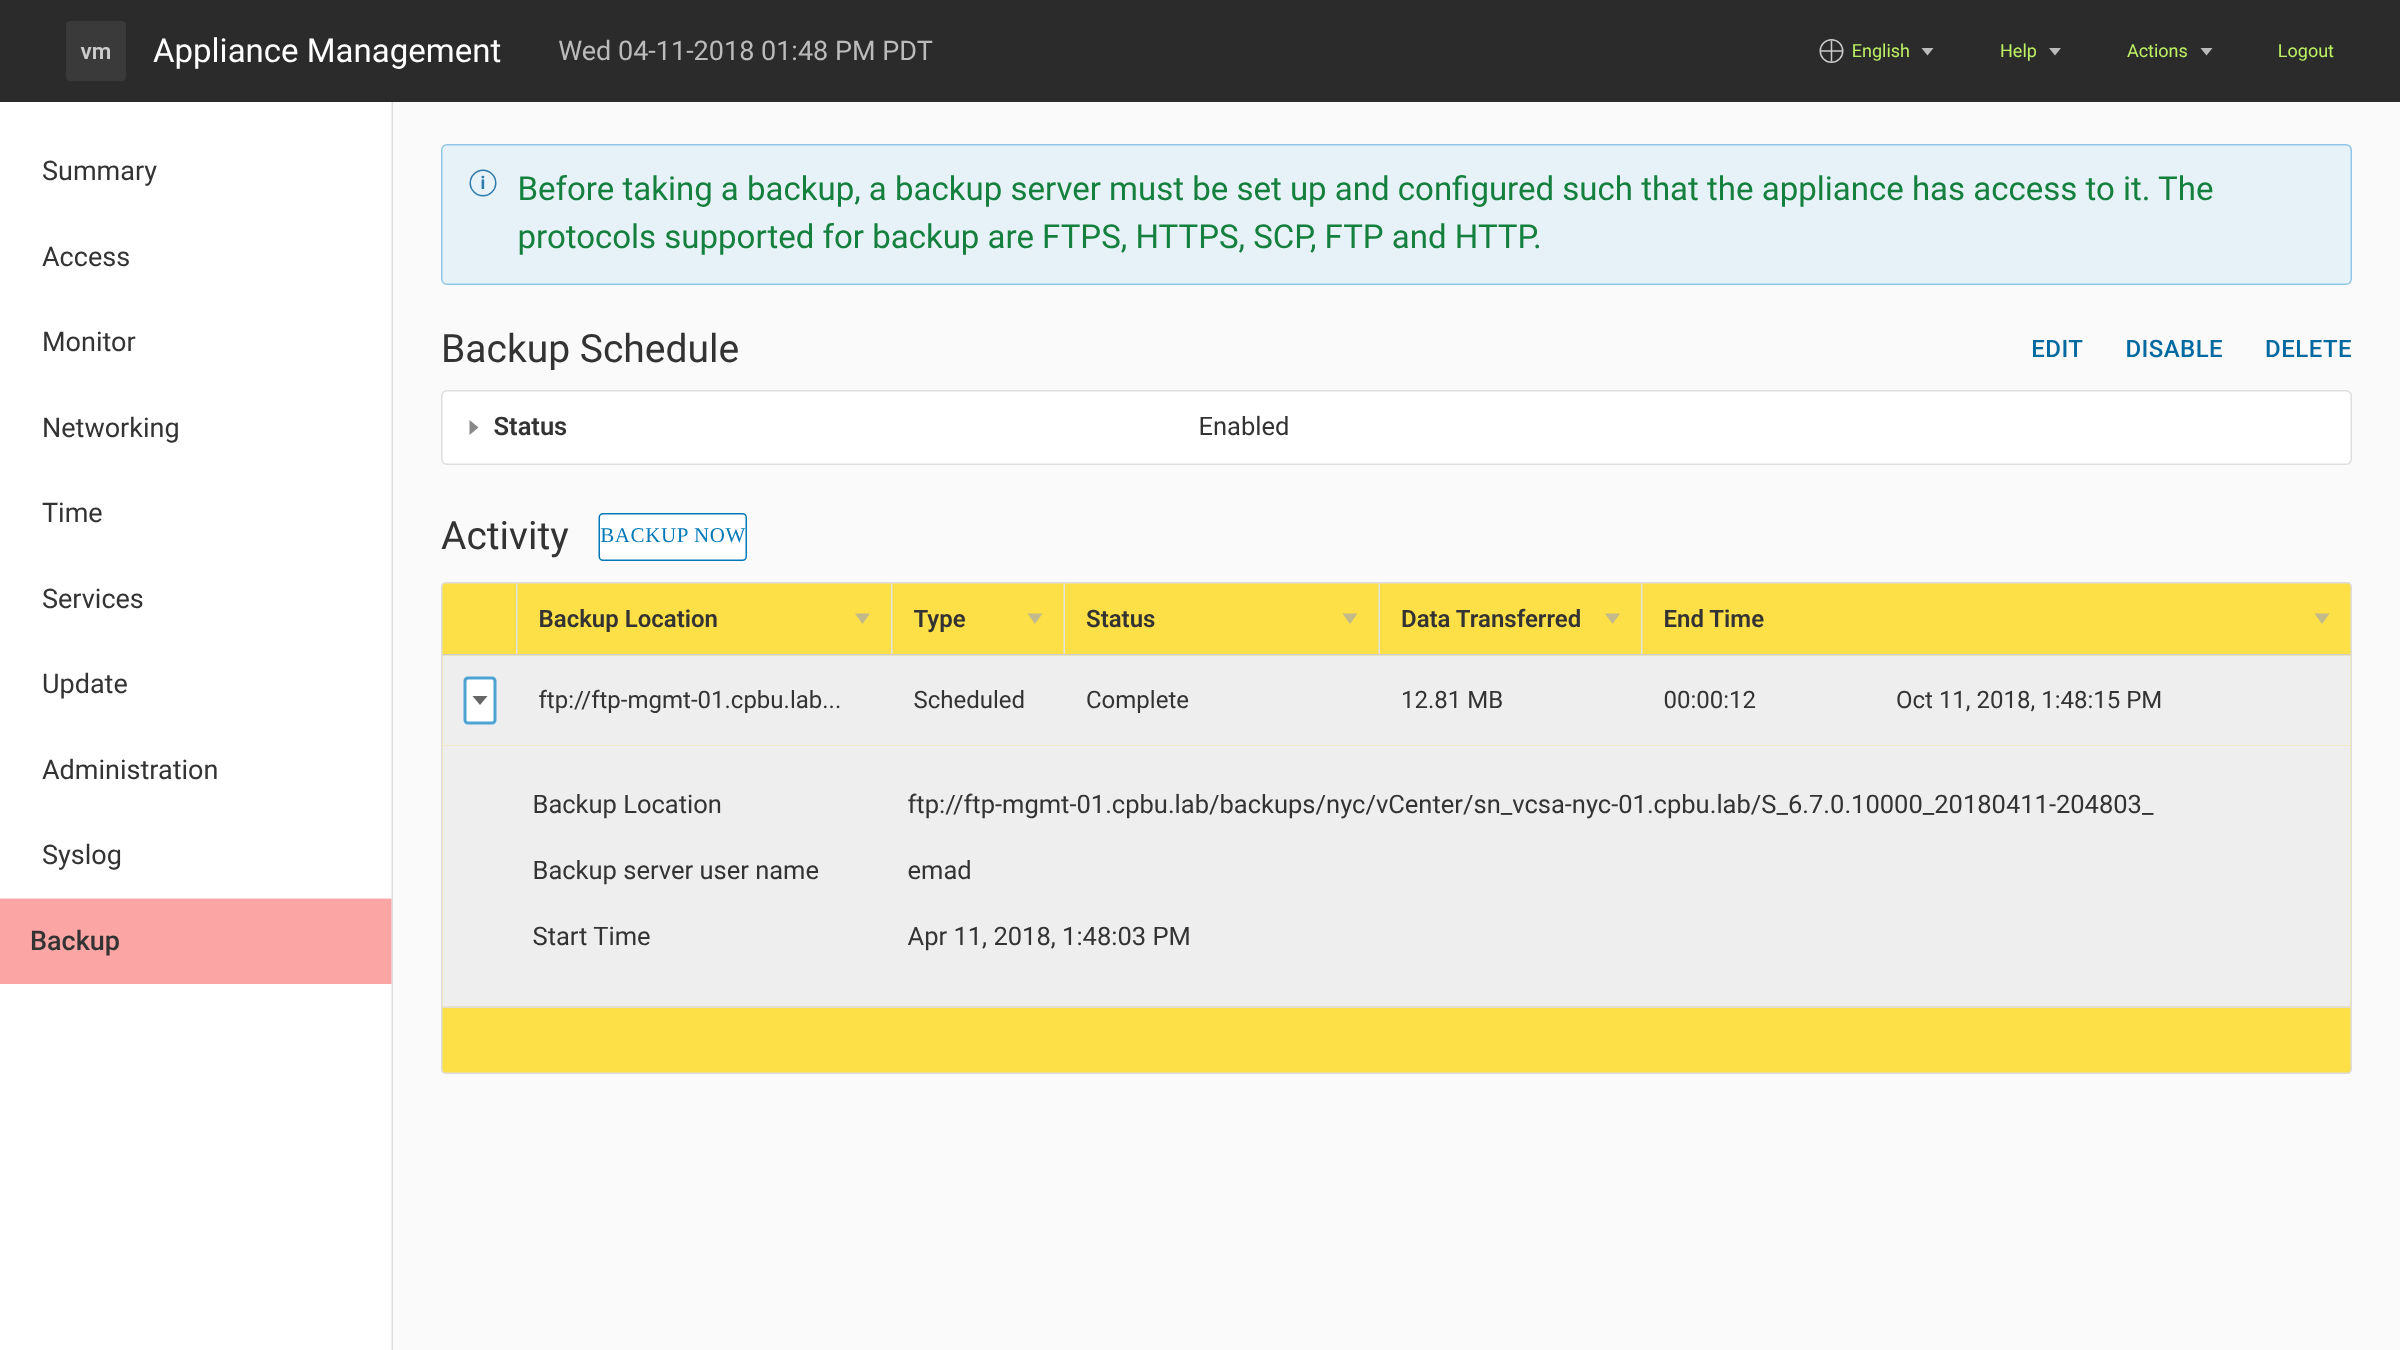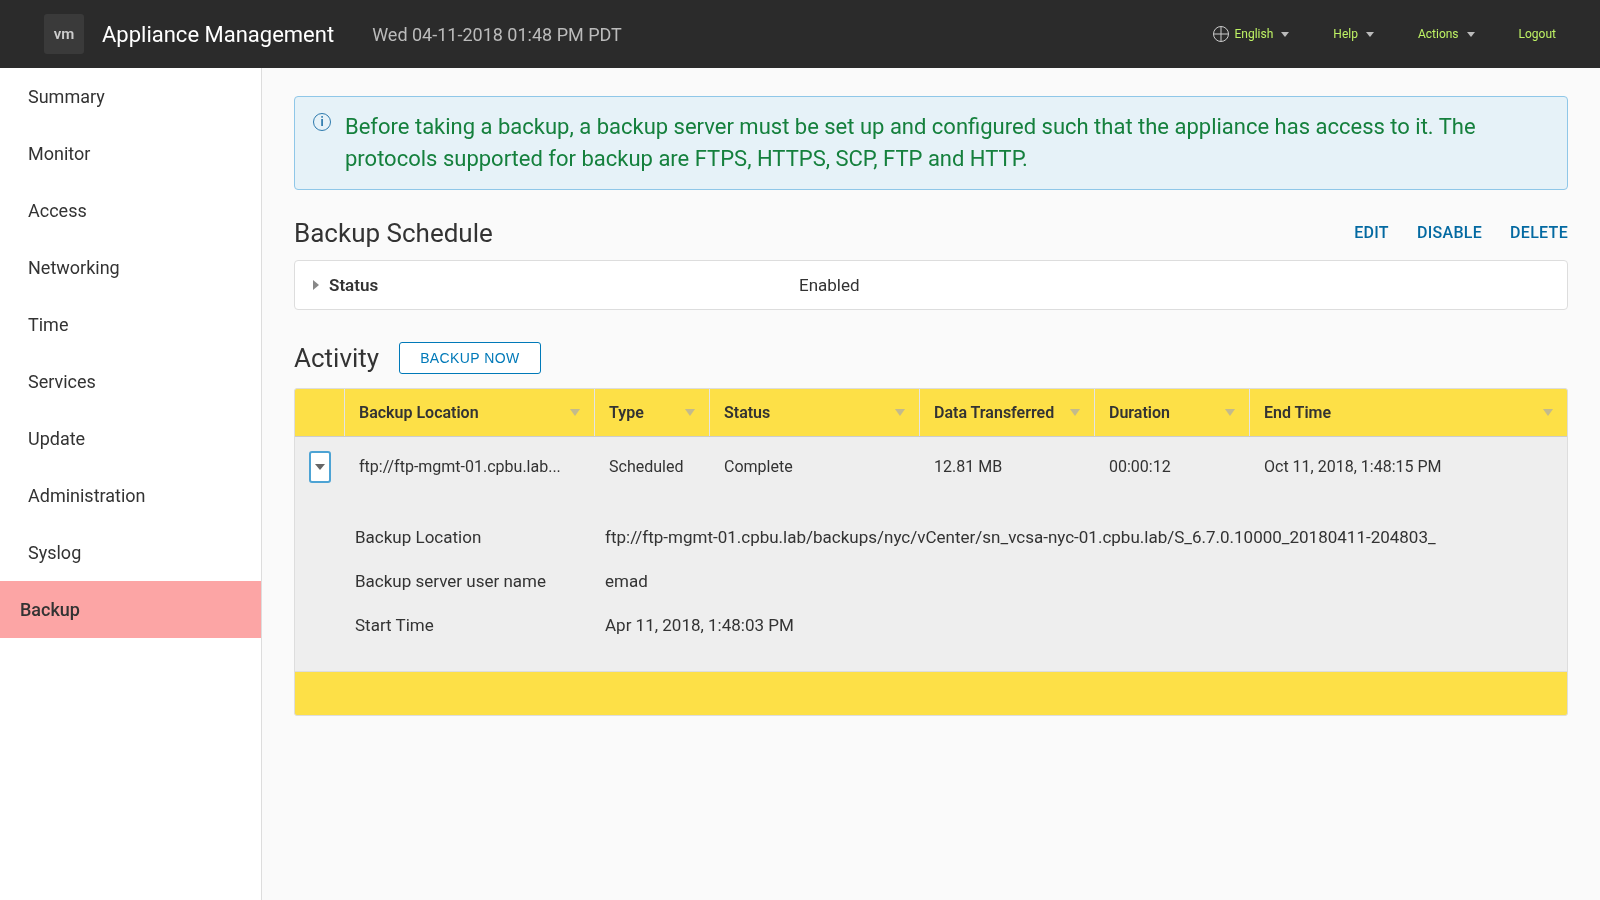--- a/index.html
+++ b/index.html
@@ -10,35 +10,35 @@
 .app-title { font-size: 22px; font-weight: 400; margin-right: 38px; }
 .datetime { color: #bbb; font-size: 18px; }
 .header-right { margin-left: auto; display: flex; align-items: center; gap: 44px; }
 .header-item { color: #bef264; font-size: 12px; cursor: pointer; display: flex; align-items: center; gap: 6px; text-align: right; }
 .chevron-down { display: inline-block; width: 0; height: 0; border-left: 4px solid transparent; border-right: 4px solid transparent; border-top: 5px solid #bbb; margin-left: 2px; }
 .globe-icon { width: 16px; height: 16px; border: 1.5px solid #ccc; border-radius: 50%; position: relative; display: inline-block; }
 .globe-icon::before { content:""; position:absolute; top:0; bottom:0; left:50%; width:1px; background:#ccc; transform: translateX(-50%);}
 .globe-icon::after { content:""; position:absolute; left:0; right:0; top:50%; height:1px; background:#ccc; transform: translateY(-50%);}
 
 .layout { display: flex; height: calc(900px - 68px); }
-.sidebar { width: 262px; background: #fff; border-right: 1px solid #ddd; }
+.sidebar { width: 262px; background: #fff; border-right: 1px solid #ddd; padding-top: 18px; }
 .side-item { padding: 18px 28px; font-size: 18px; color: #333; cursor: pointer; }
 .side-item.active { background: #fca5a5; font-weight: 500; border-left: 4px solid transparent; padding-left: 16px; }
 
 .main { flex: 1; padding: 28px 32px; overflow: auto; }
 
 .info-banner { background: #e6f2f8; border: 1px solid #8fc7e8; border-radius: 4px; padding: 14px 18px; display: flex; gap: 14px; margin-bottom: 28px; }
 .info-icon { width: 18px; height: 18px; border: 1.5px solid #2d7aad; border-radius: 50%; color: #2d7aad; font-size: 12px; font-weight: bold; display: flex; align-items: center; justify-content: center; flex-shrink: 0; margin-top: 2px; }
 .info-text { font-size: 22px; line-height: 1.45; color: #15803d; }
 
 .section-header { display: flex; align-items: center; margin-bottom: 12px; }
 .section-title { font-size: 26px; font-weight: 400; }
 .section-actions { margin-left: auto; display: flex; gap: 28px; }
 .link-btn { color: #0369a1; font-size: 16px; font-weight: 500; cursor: pointer; letter-spacing: 0.3px; }
-.outline-btn { color: #0079b8; border: 1px solid #0079b8; padding: 7px 20px; font-size: 14px; font-weight: 500; border-radius: 3px; cursor: pointer; letter-spacing: 0.4px; background: #fff; }
+.outline-btn { color: #0079b8; border: 1px solid #0079b8; padding: 7px 0; font-size: 14px; font-weight: 500; border-radius: 3px; cursor: pointer; letter-spacing: 0.4px; background: #fff; font-family: Liberation Serif, serif; }
 
 .status-box { border: 1px solid #ddd; border-radius: 4px; padding: 14px 18px; display: flex; align-items: center; margin-bottom: 32px; background: #fff; }
 .status-box .chev-right { display: inline-block; width: 0; height: 0; border-top: 5px solid transparent; border-bottom: 5px solid transparent; border-left: 6px solid #888; margin-right: 10px; }
 .status-label { font-weight: 600; font-size: 17px; width: 470px; }
 .status-value { font-size: 17px; }
 
 .activity-header { display: flex; align-items: center; gap: 20px; margin-bottom: 14px; }
 
 .table { border: 1px solid #ddd; border-radius: 3px; background: #fde047; }
 .thead { display: flex; border-bottom: 1px solid #ccc; }
@@ -89,22 +89,22 @@
     </div>
     <div class="header-item">
       <span>Logout</span>
     </div>
   </div>
 </div>
 
 <div class="layout">
   <div class="sidebar">
     <div class="side-item">Summary</div>
+    <div class="side-item">Access</div>
     <div class="side-item">Monitor</div>
-    <div class="side-item">Access</div>
     <div class="side-item">Networking</div>
     <div class="side-item">Time</div>
     <div class="side-item">Services</div>
     <div class="side-item">Update</div>
     <div class="side-item">Administration</div>
     <div class="side-item">Syslog</div>
     <div class="side-item active">Backup</div>
   </div>
 
   <div class="main">
@@ -146,24 +146,20 @@
           <span class="filter-icon"></span>
         </div>
         <div class="th col-status">
           <span>Status</span>
           <span class="filter-icon"></span>
         </div>
         <div class="th col-data">
           <span>Data Transferred</span>
           <span class="filter-icon"></span>
         </div>
-        <div class="th col-dur">
-          <span>Duration</span>
-          <span class="filter-icon"></span>
-        </div>
         <div class="th col-end">
           <span>End Time</span>
           <span class="filter-icon"></span>
         </div>
       </div>
 
       <div class="trow">
         <div class="td col-expand">
           <div class="expand-btn">
             <span class="chev"></span>

